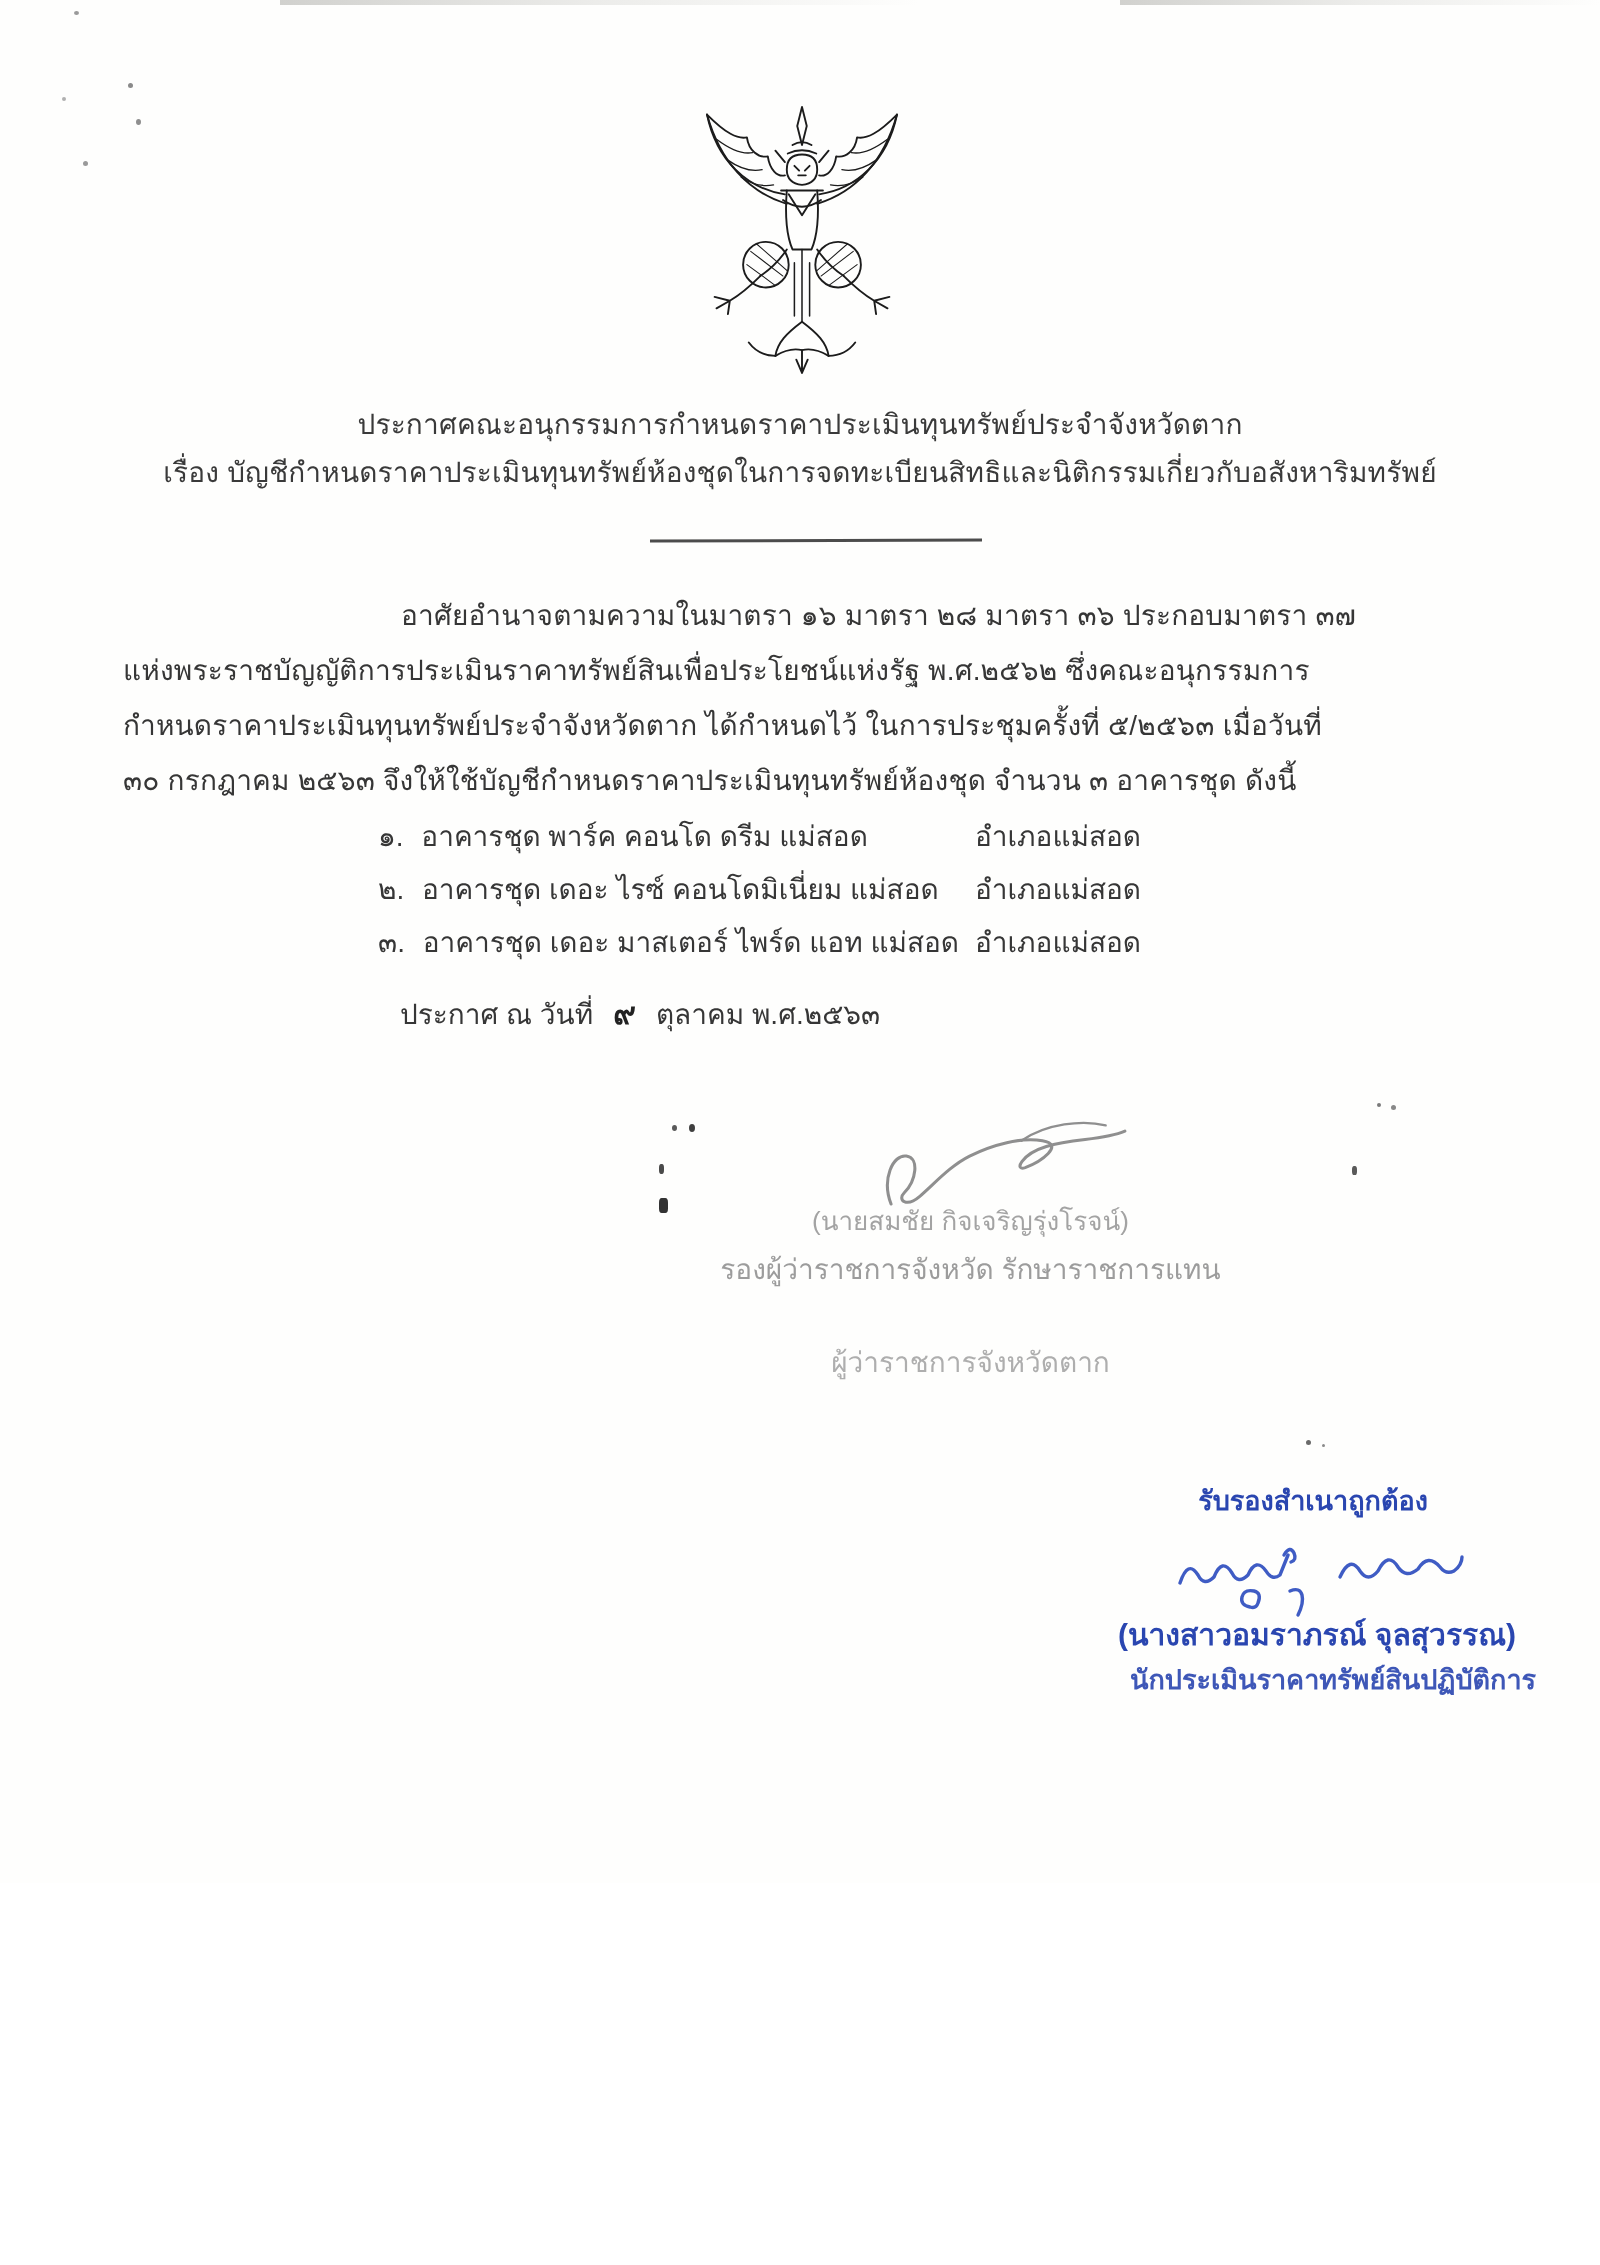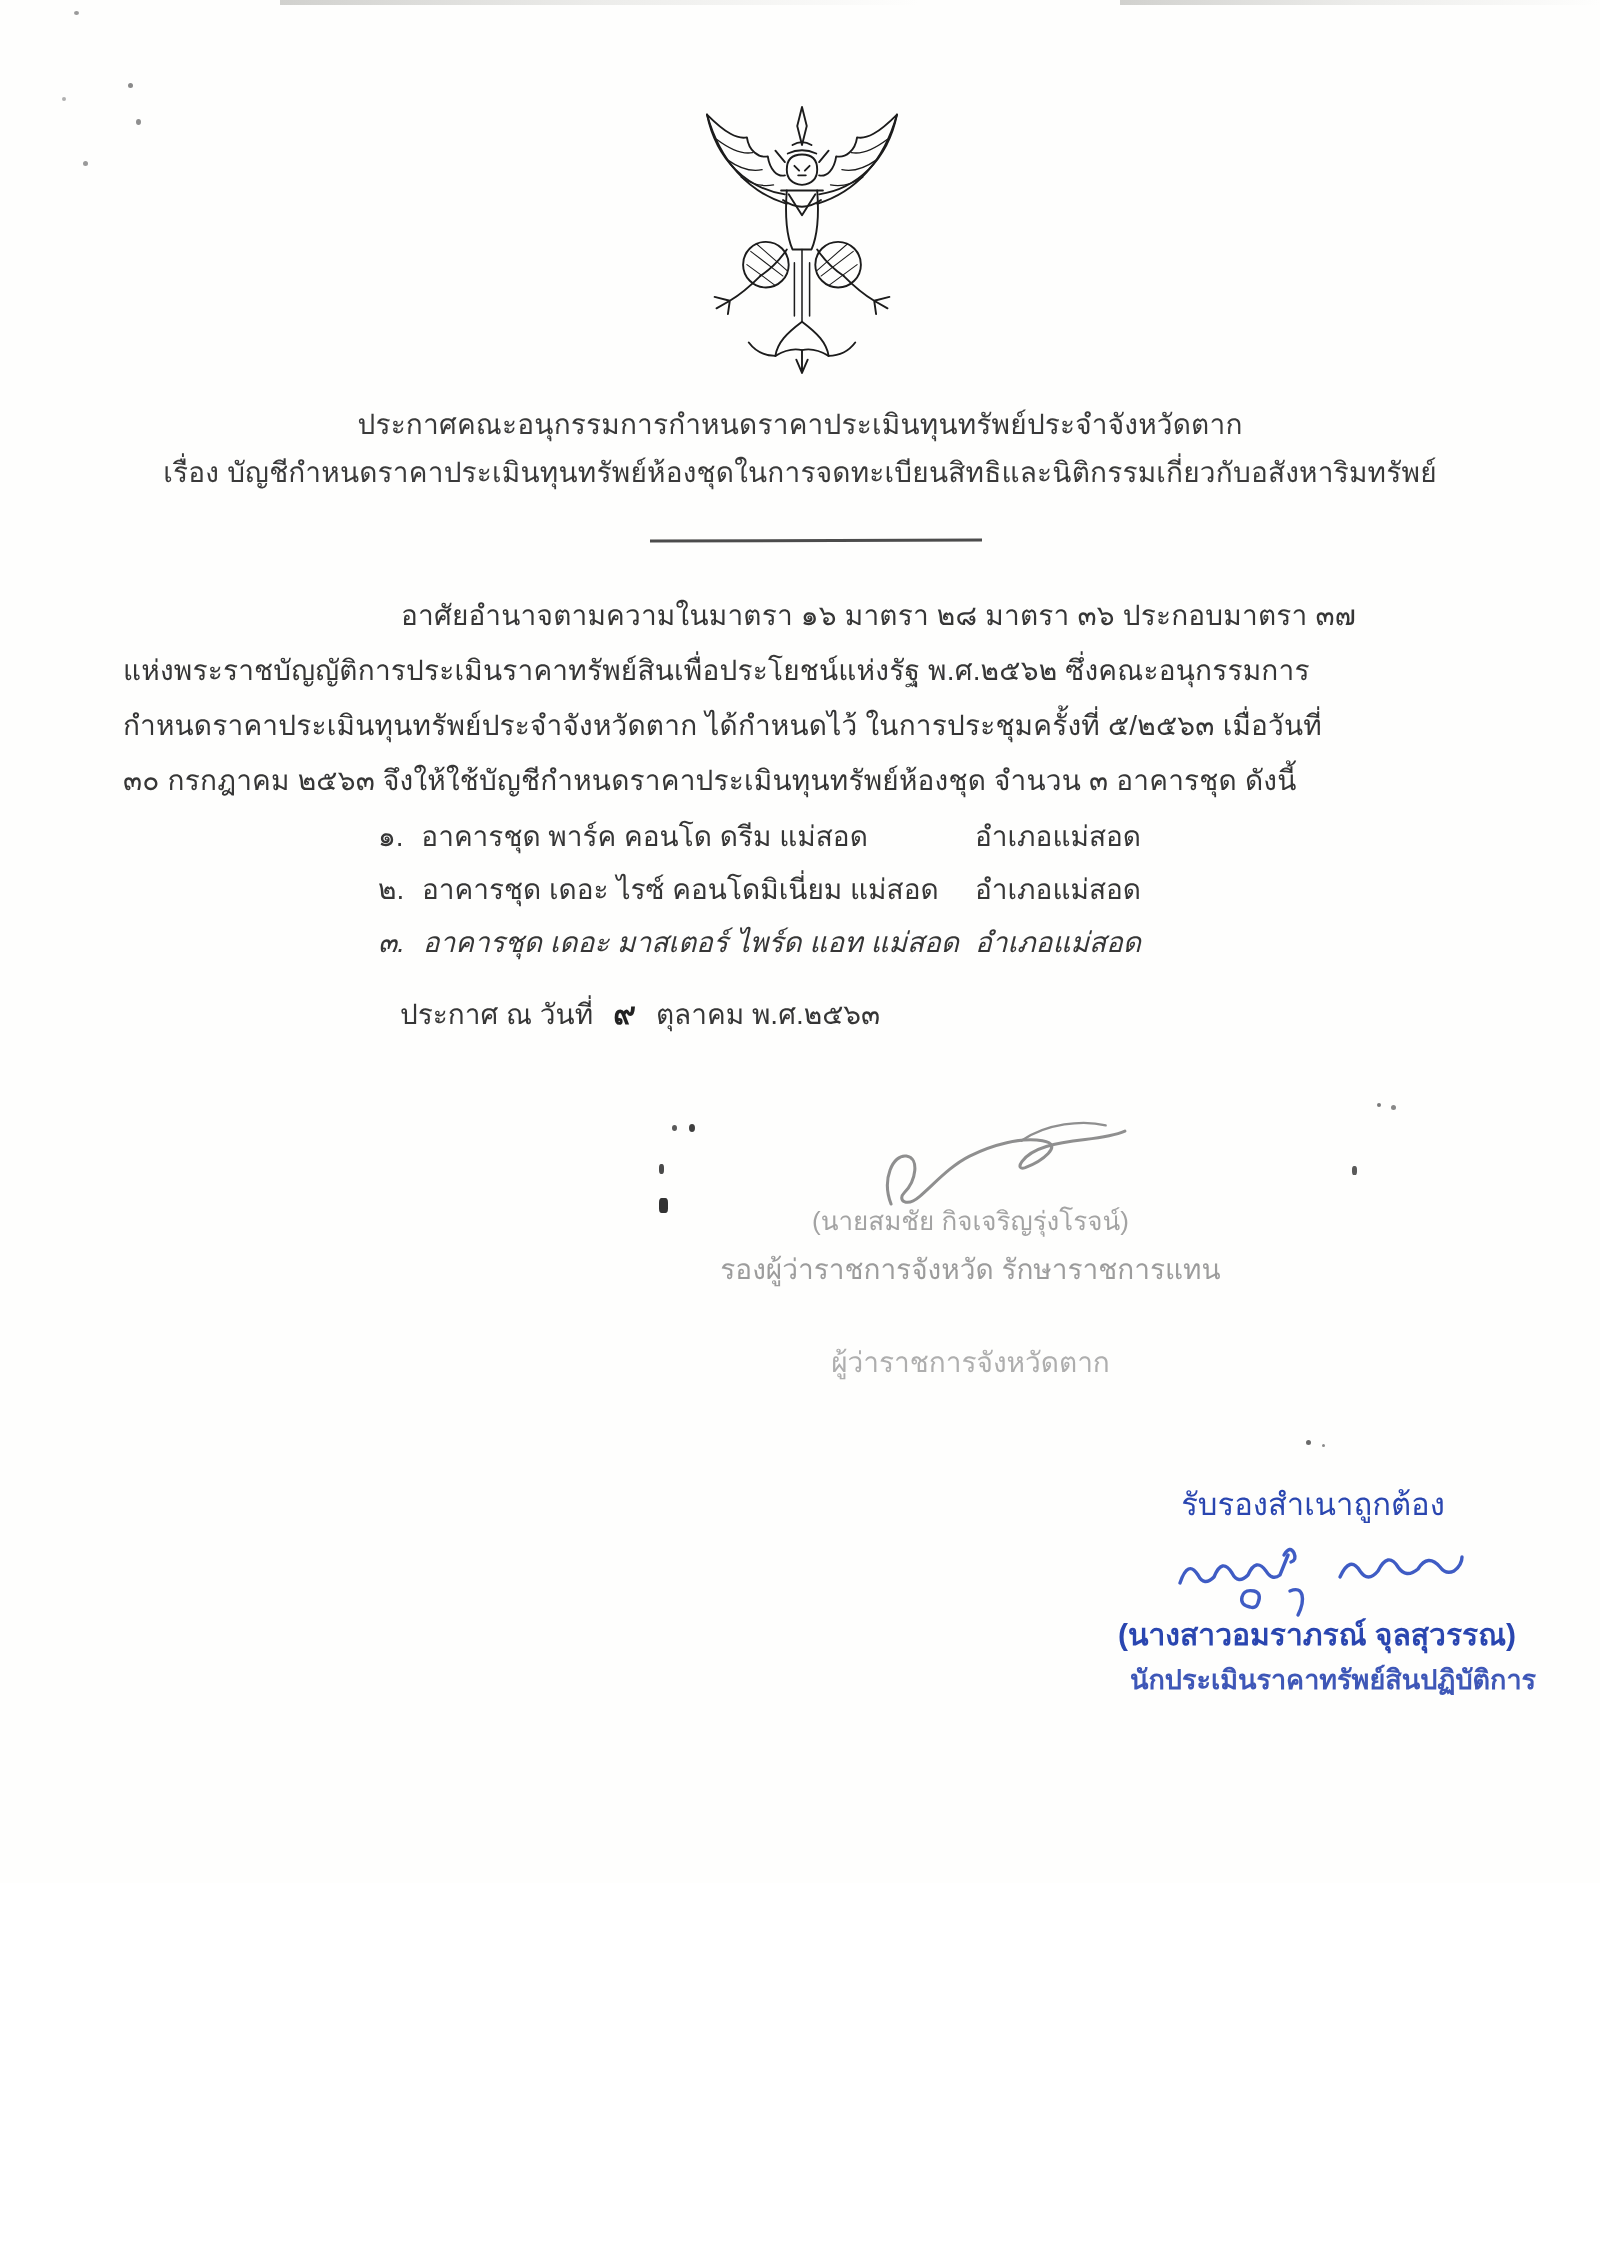--- a/index.html
+++ b/index.html
@@ -22,21 +22,21 @@
   .date-line{left:400px;top:988px;font-size:28px;color:#363636;white-space:nowrap;}
   .date-day{font-weight:bold;font-size:31px;color:#222;margin:0 20px;}
   .sig-block{left:718px;width:505px;text-align:center;white-space:nowrap;}
   .faint1{color:#a3a3a3;}
   .faint2{color:#9c9c9c;}
   .faint3{color:#aeaeae;margin-top:48px;}
   .dark-line{color:#3a3a3a;}
   .f26{font-size:26px;}
   .f27{font-size:28px;text-align:center;}
   .f28{font-size:28px;}
-  .stamp-title{left:1163px;width:300px;text-align:center;top:1479px;font-size:31px;font-weight:normal;color:#2a46b0;white-space:nowrap;}
+  .stamp-title{left:1163px;width:300px;text-align:center;top:1479px;font-size:27px;font-weight:bold;color:#2a46b0;white-space:nowrap;}
   .stamp-name{left:1118px;width:395px;text-align:center;top:1611px;font-size:30px;font-weight:bold;color:#2a46b0;white-space:nowrap;}
   .stamp-pos{left:1130px;width:395px;top:1658px;font-size:27px;font-weight:bold;color:#2a46b0;opacity:.9;white-space:nowrap;}
   .speck{position:absolute;border-radius:50%;}
   .mark-tri{position:absolute;width:0;height:0;border-top:7px solid transparent;border-bottom:7px solid transparent;border-left:12px solid #2d2d2d;}
   .edge-smudge{position:absolute;top:0;height:5px;background:linear-gradient(to right,rgba(190,190,186,.7),rgba(210,210,206,.4),rgba(255,255,255,0));}
 </style>
 </head>
 <body>
 
 <div class="page">
@@ -91,21 +91,21 @@
   <div class="abs list-row" style="top:814px;">
     <span>๑.</span>
     <span style="margin-left:10px;">อาคารชุด พาร์ค คอนโด ดรีม แม่สอด</span>
     <span class="list-district">อำเภอแม่สอด</span>
   </div>
   <div class="abs list-row" style="top:867px;">
     <span>๒.</span>
     <span style="margin-left:10px;">อาคารชุด เดอะ ไรซ์ คอนโดมิเนี่ยม แม่สอด</span>
     <span class="list-district">อำเภอแม่สอด</span>
   </div>
-  <div class="abs list-row" style="top:920px;font-style:italic;">
+  <div class="abs list-row" style="top:920px;">
     <span>๓.</span>
     <span style="margin-left:10px;">อาคารชุด เดอะ มาสเตอร์ ไพร์ด แอท แม่สอด</span>
     <span class="list-district">อำเภอแม่สอด</span>
   </div>
 
   <div class="abs date-line">
     <span>ประกาศ ณ วันที่</span><span class="date-day">๙</span><span>ตุลาคม พ.ศ.๒๕๖๓</span>
   </div>
 
   <svg class="abs" style="left:872px;top:1112px;" width="270" height="115" viewBox="0 0 270 120">

